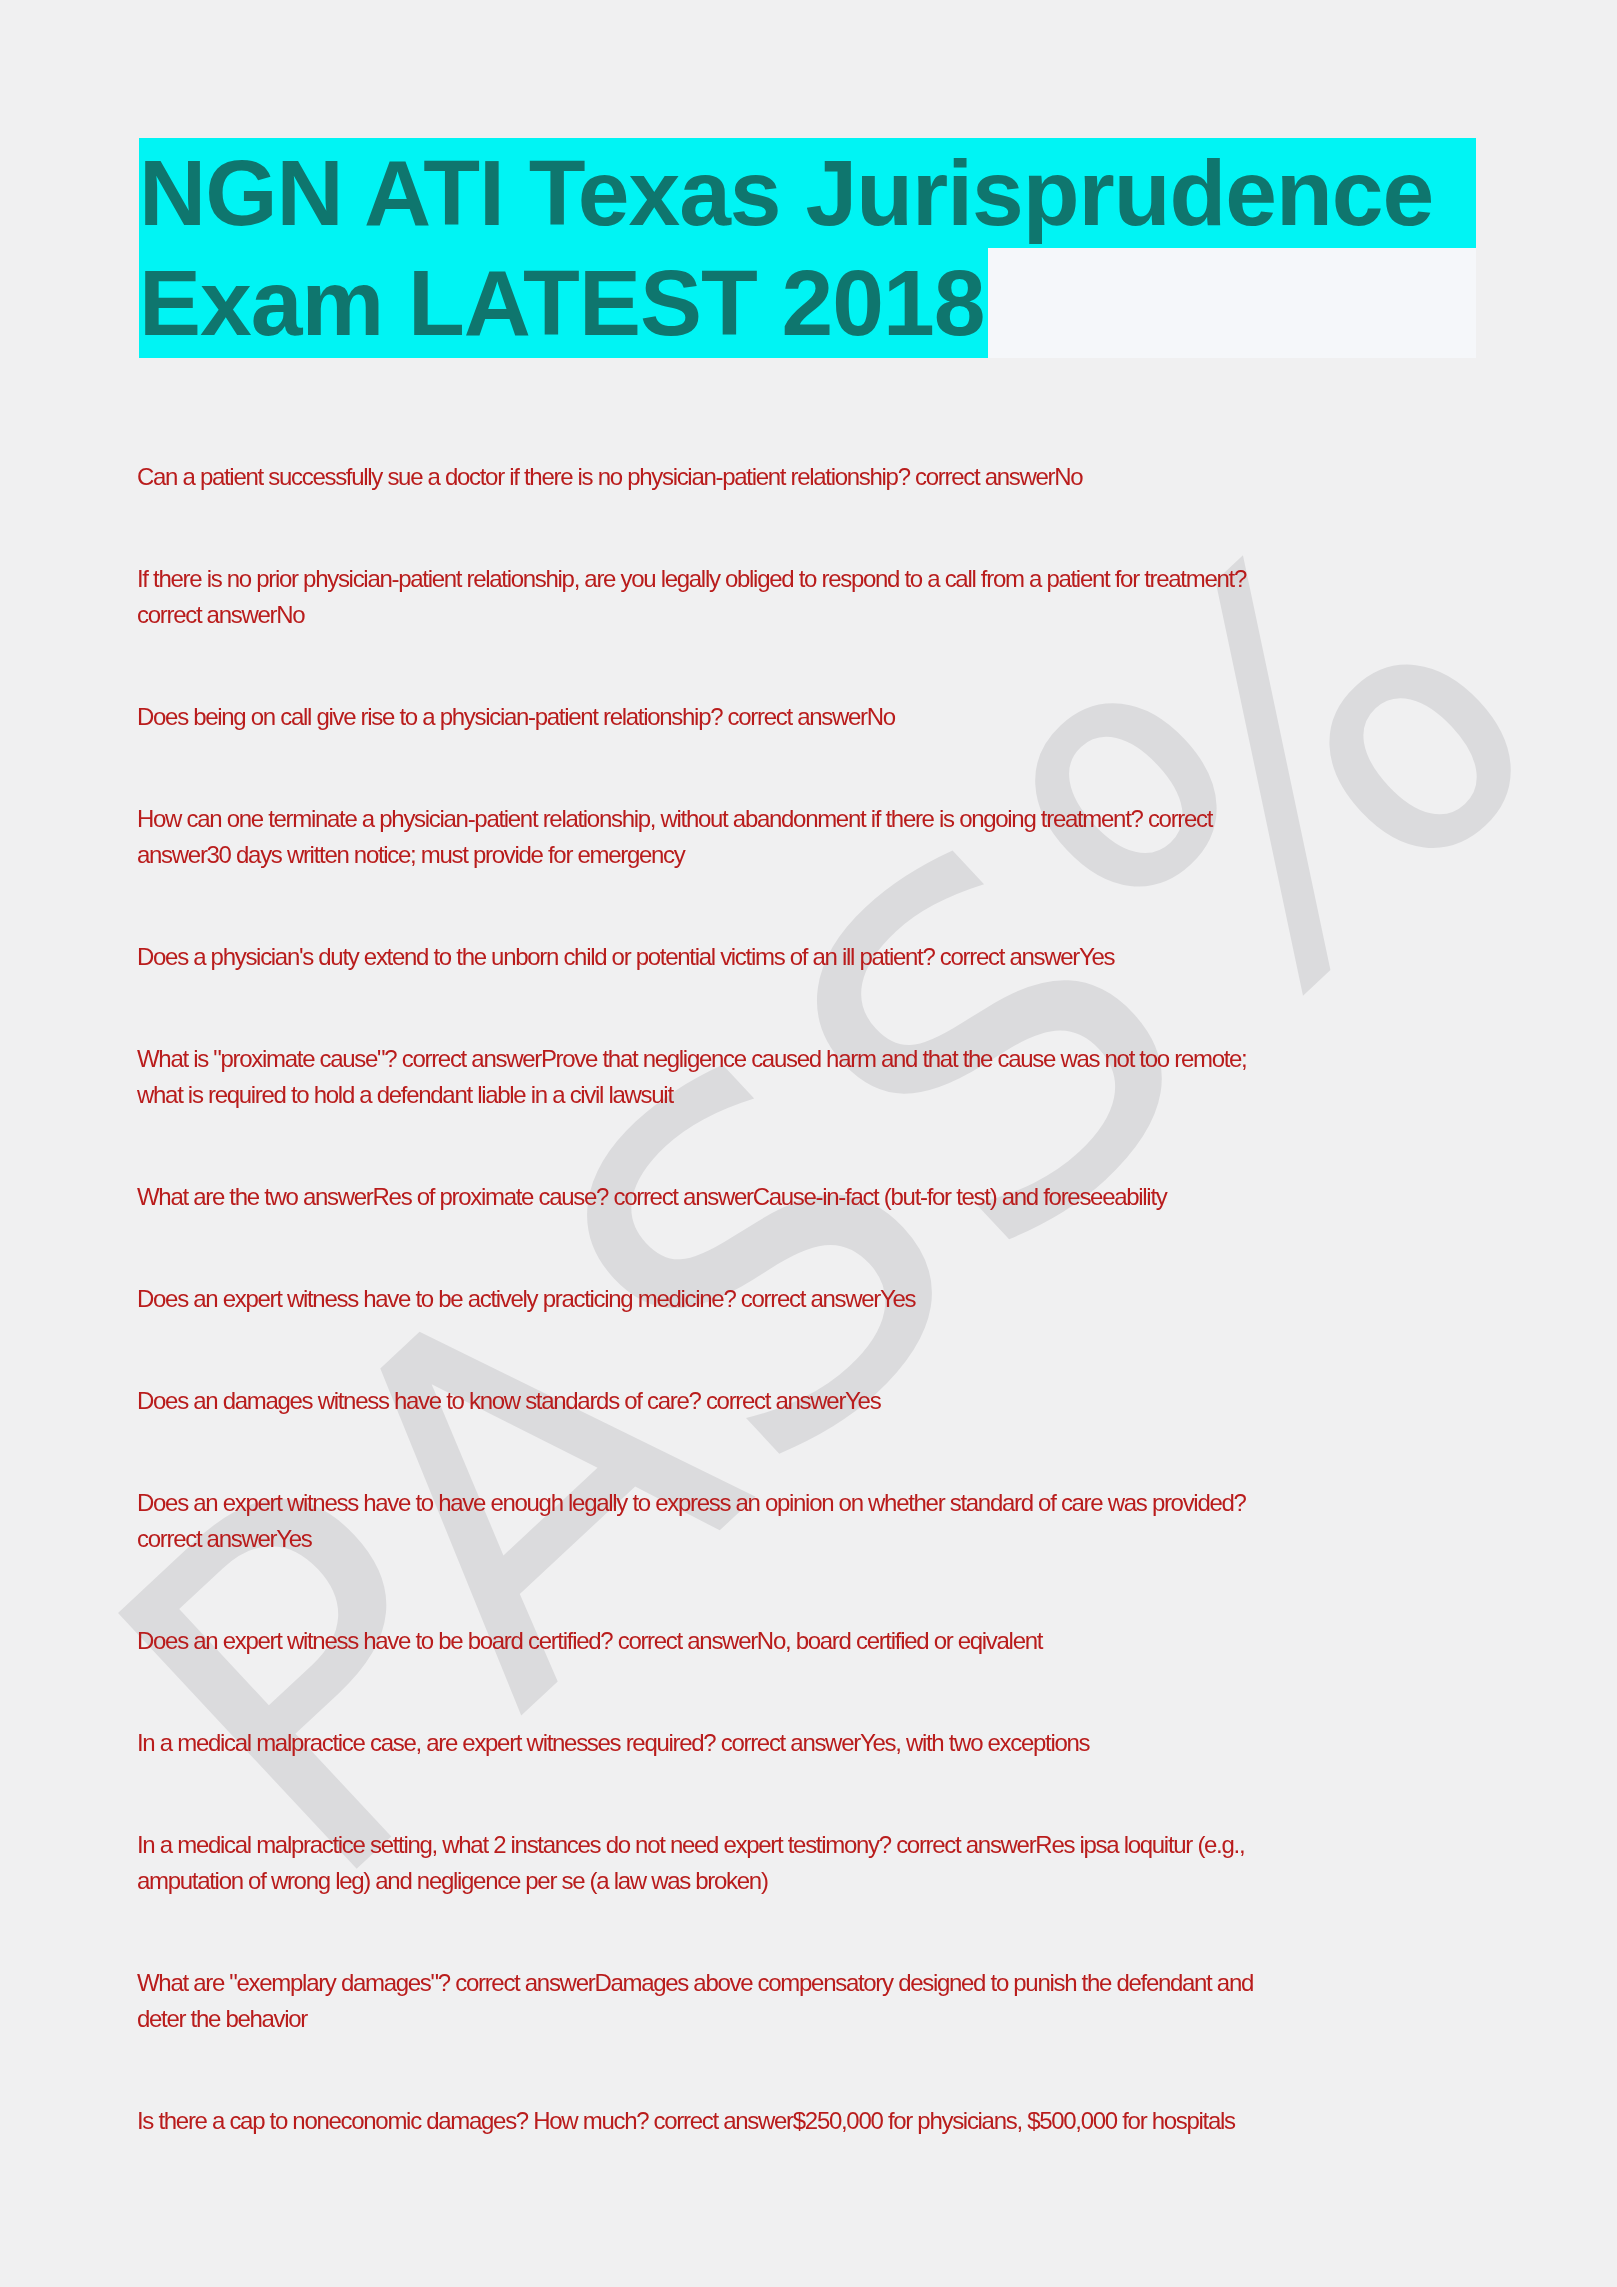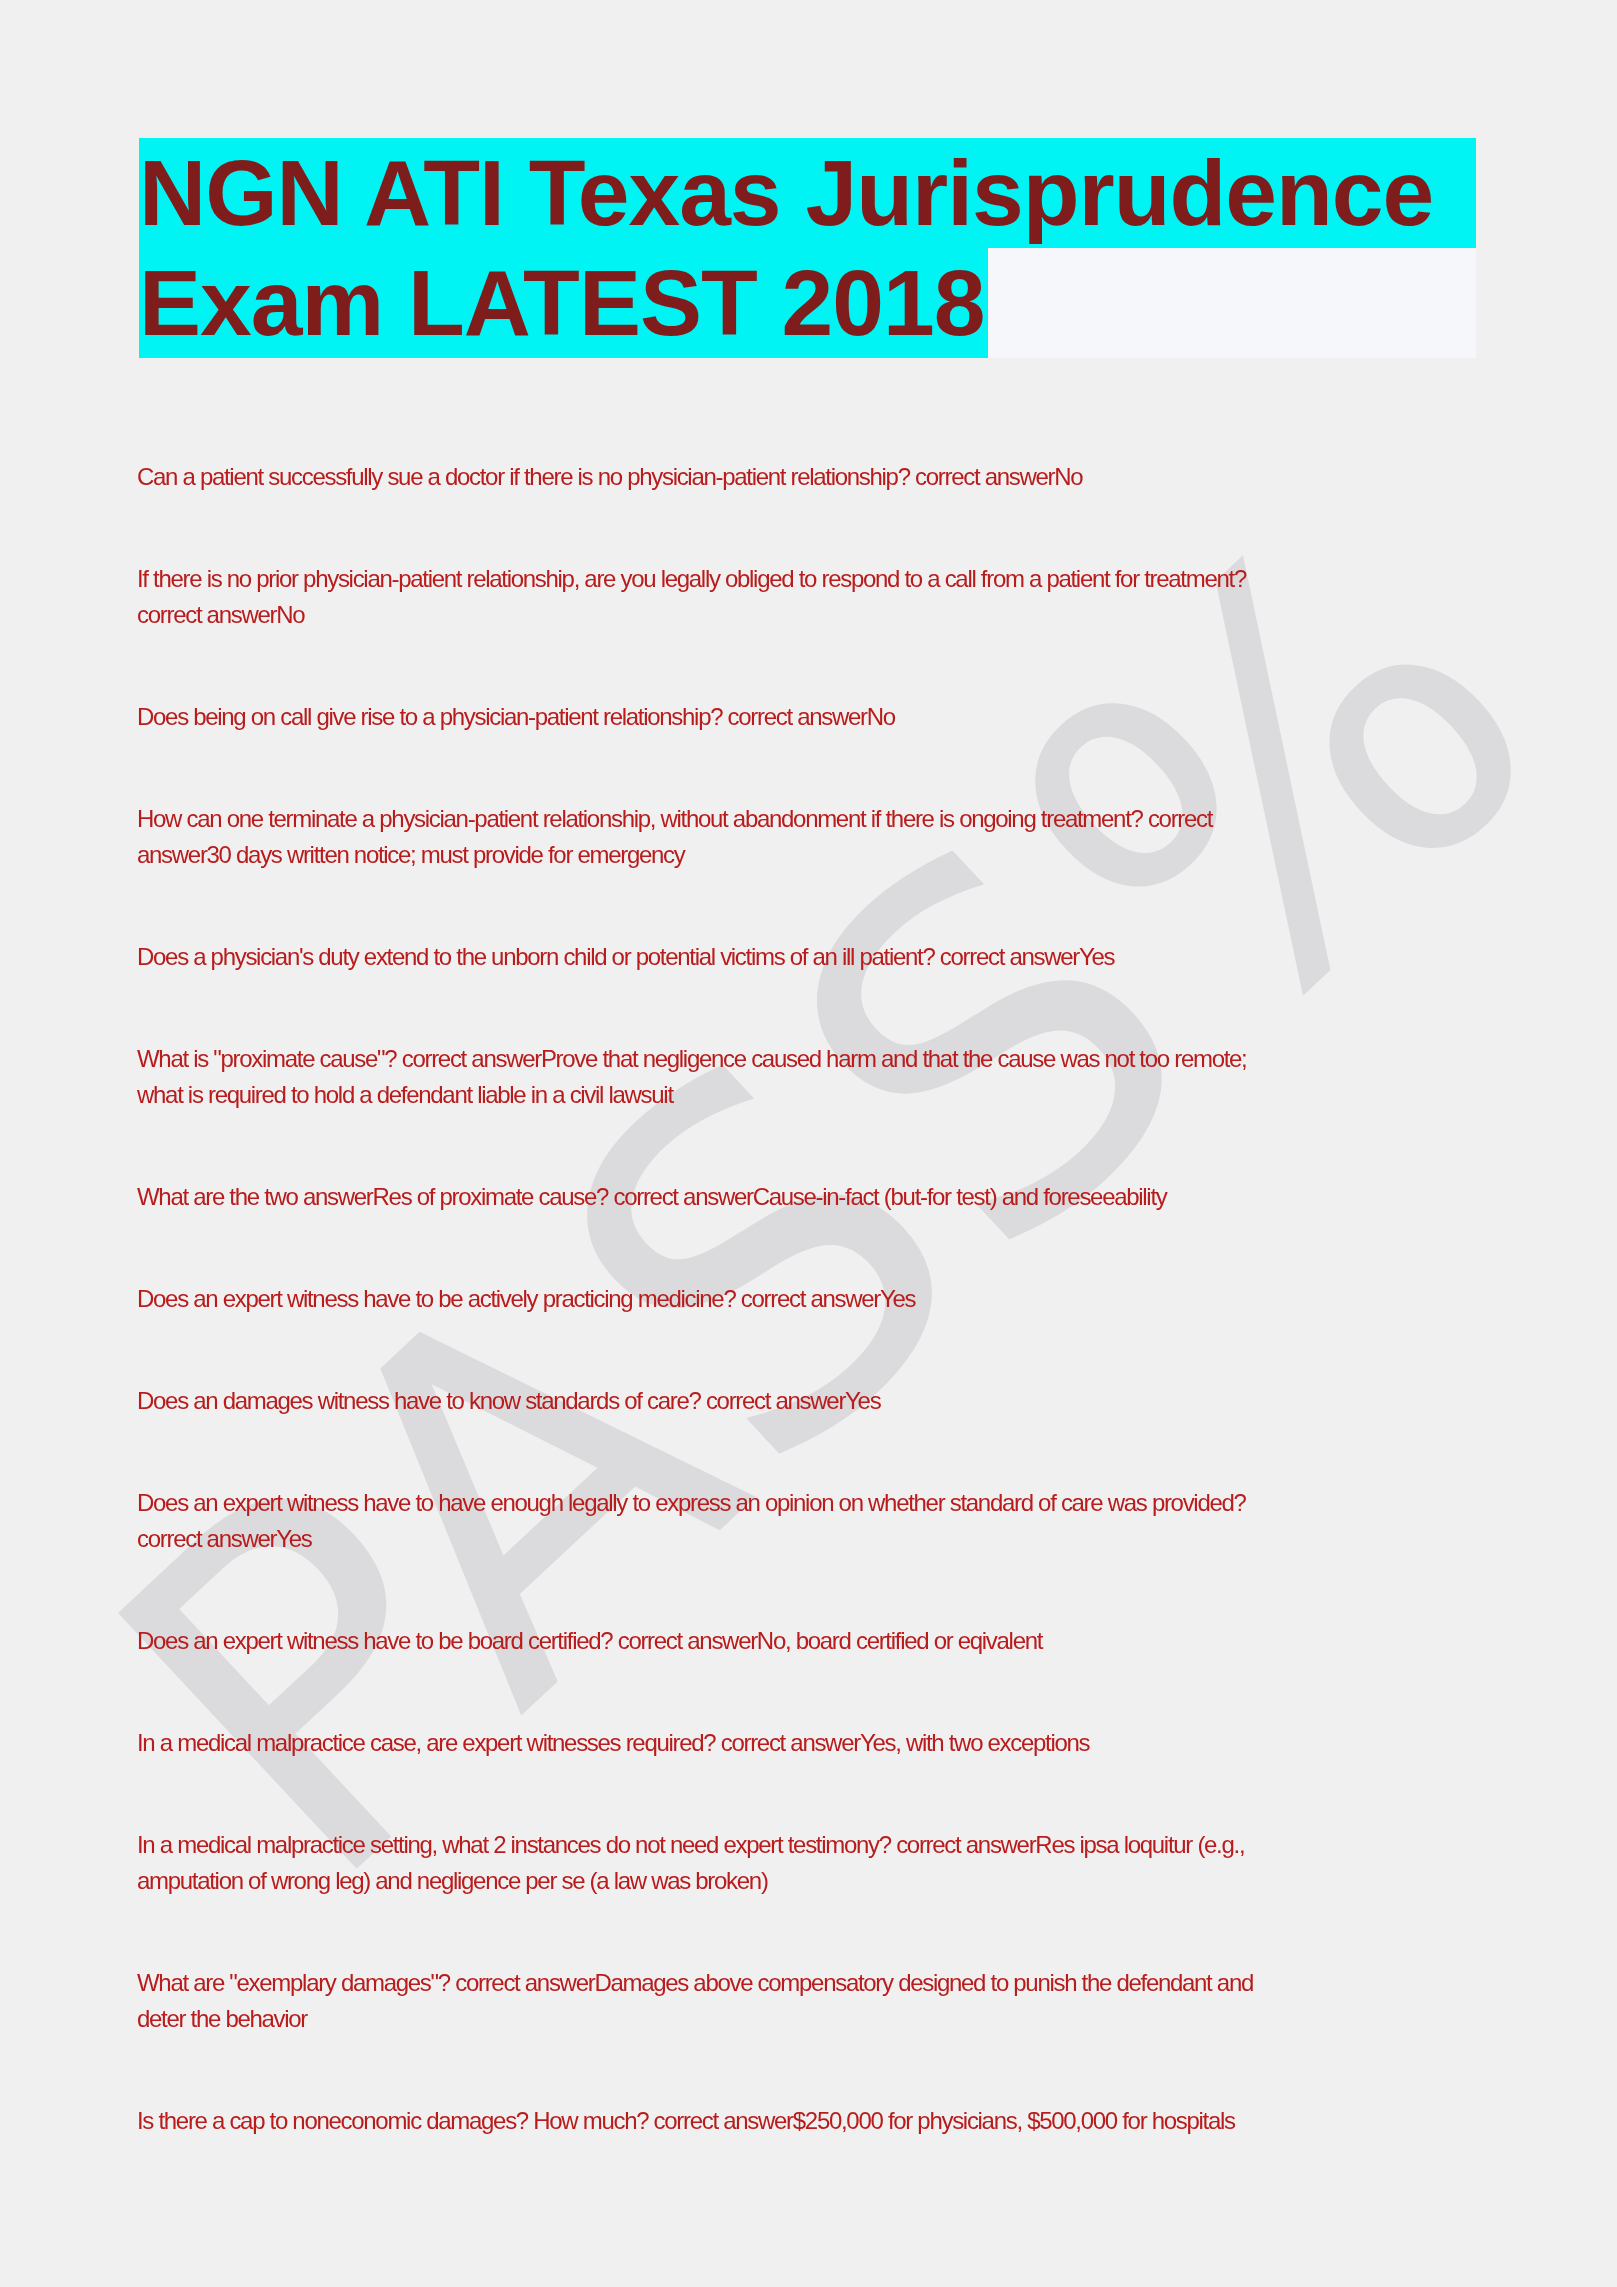--- a/index.html
+++ b/index.html
@@ -41,21 +41,21 @@
     top: 138px;
     width: 1337px;
     background: #f5f7fa;       
     z-index: 2;
   }
   .title-block h1 {
     margin: 0;
     font-size: 93px;
     line-height: 110px;
     font-weight: bold;
-    color: #7f1d1d;
+    color: #0f766e;
     letter-spacing: -1px;
     white-space: nowrap;
   }
   .title-line-full {
     display: block;
     width: 100%;
     background: #00f4f4;       
   }
   .title-line-shrink {
     display: inline-block;

